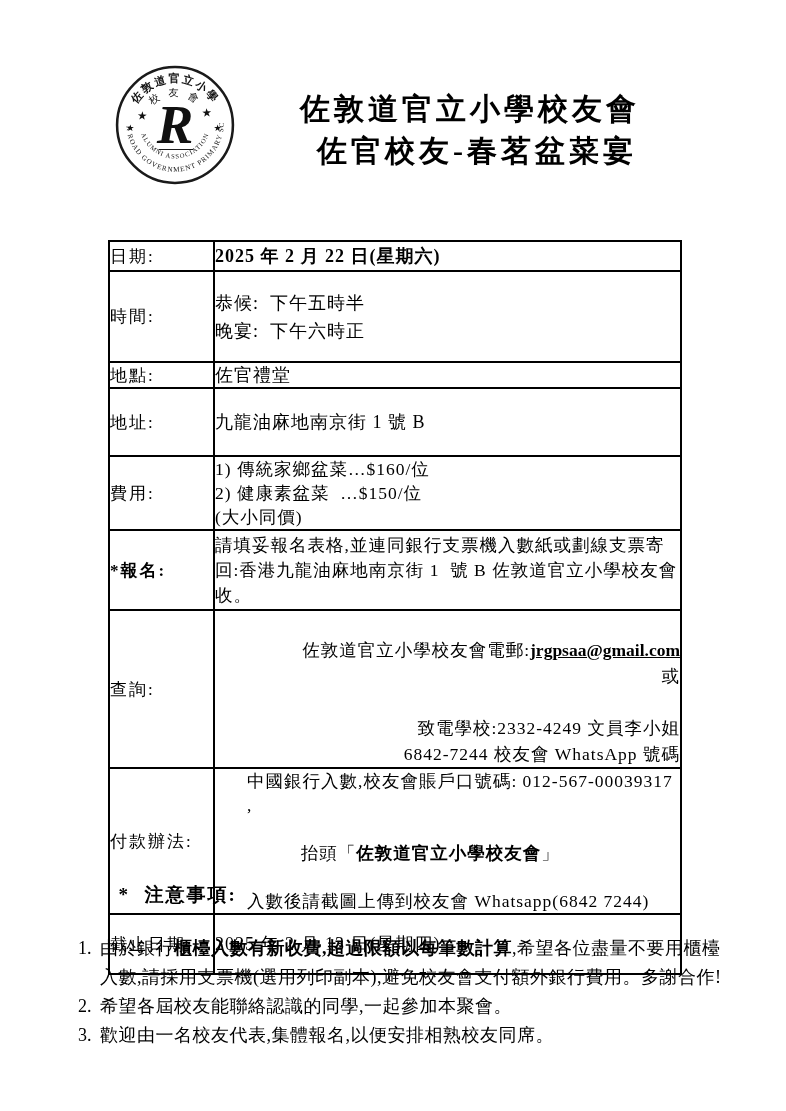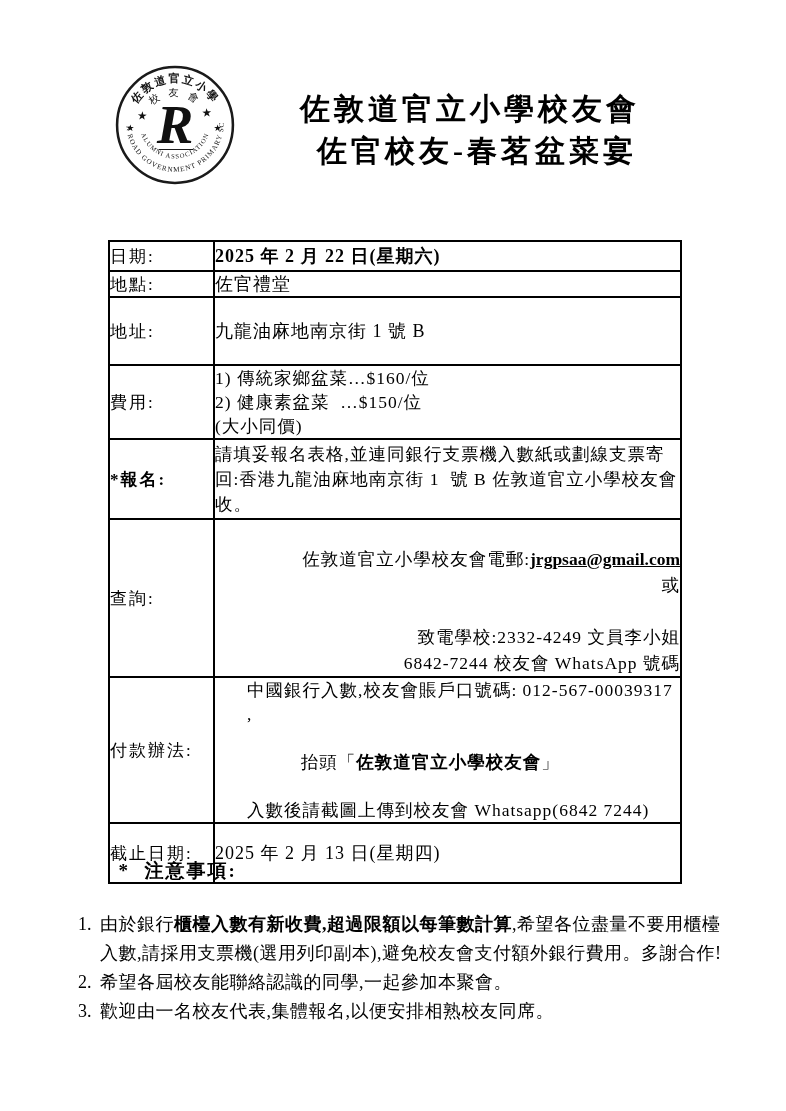--- a/index.html
+++ b/index.html
@@ -50,21 +50,21 @@
   .r8 .indent90{padding-left:90px;}
   .email{font-weight:bold;text-decoration:underline;letter-spacing:0;}
   .or-sep{margin-left:28px;}
   .r9 td.val{font-size:17.5px;}
   .r9 .ln{line-height:24px;padding-left:32px;}
   .bold-inline{font-weight:bold;}
   .deadline-val{font-size:19px;margin-top:38px;}
   .lab-bold{font-weight:bold;}
 
   
-  .notes{position:absolute;top:836px;left:78px;width:645px;}
+  .notes{position:absolute;top:860px;left:78px;width:645px;}
   .notes-head{font-size:19px;font-weight:bold;letter-spacing:2px;margin-bottom:4px;white-space:pre;}
   .notes-head .ast{display:inline-block;width:26px;font-weight:bold;}
   .note-item{display:flex;font-size:18px;line-height:29px;}
   .note-item .num{flex:0 0 22px;text-align:left;}
   .note-item .txt{flex:1;letter-spacing:0.5px;}
 </style>
 </head>
 <body>
 
 <div class="page">
@@ -100,20 +100,27 @@
         <col class="c1">
         <col class="c2">
       </colgroup>
 
     <tbody>
         <tr class="r1">
       <td class="lab">日期:</td>
       <td class="val date-val">2025 年 2 月 22 日(星期六)</td>
     </tr>
 
+    <tr class="r2">
+      <td class="lab">時間:</td>
+      <td class="val">
+        <div class="ln">恭候:  下午五時半</div>
+        <div class="ln">晚宴:  下午六時正</div>
+      </td>
+    </tr>
 
     <tr class="r3">
       <td class="lab">地點:</td>
       <td class="val">佐官禮堂</td>
     </tr>
 
     <tr class="r4">
       <td class="lab">地址:</td>
       <td class="val">九龍油麻地南京街 1 號 B</td>
     </tr>

